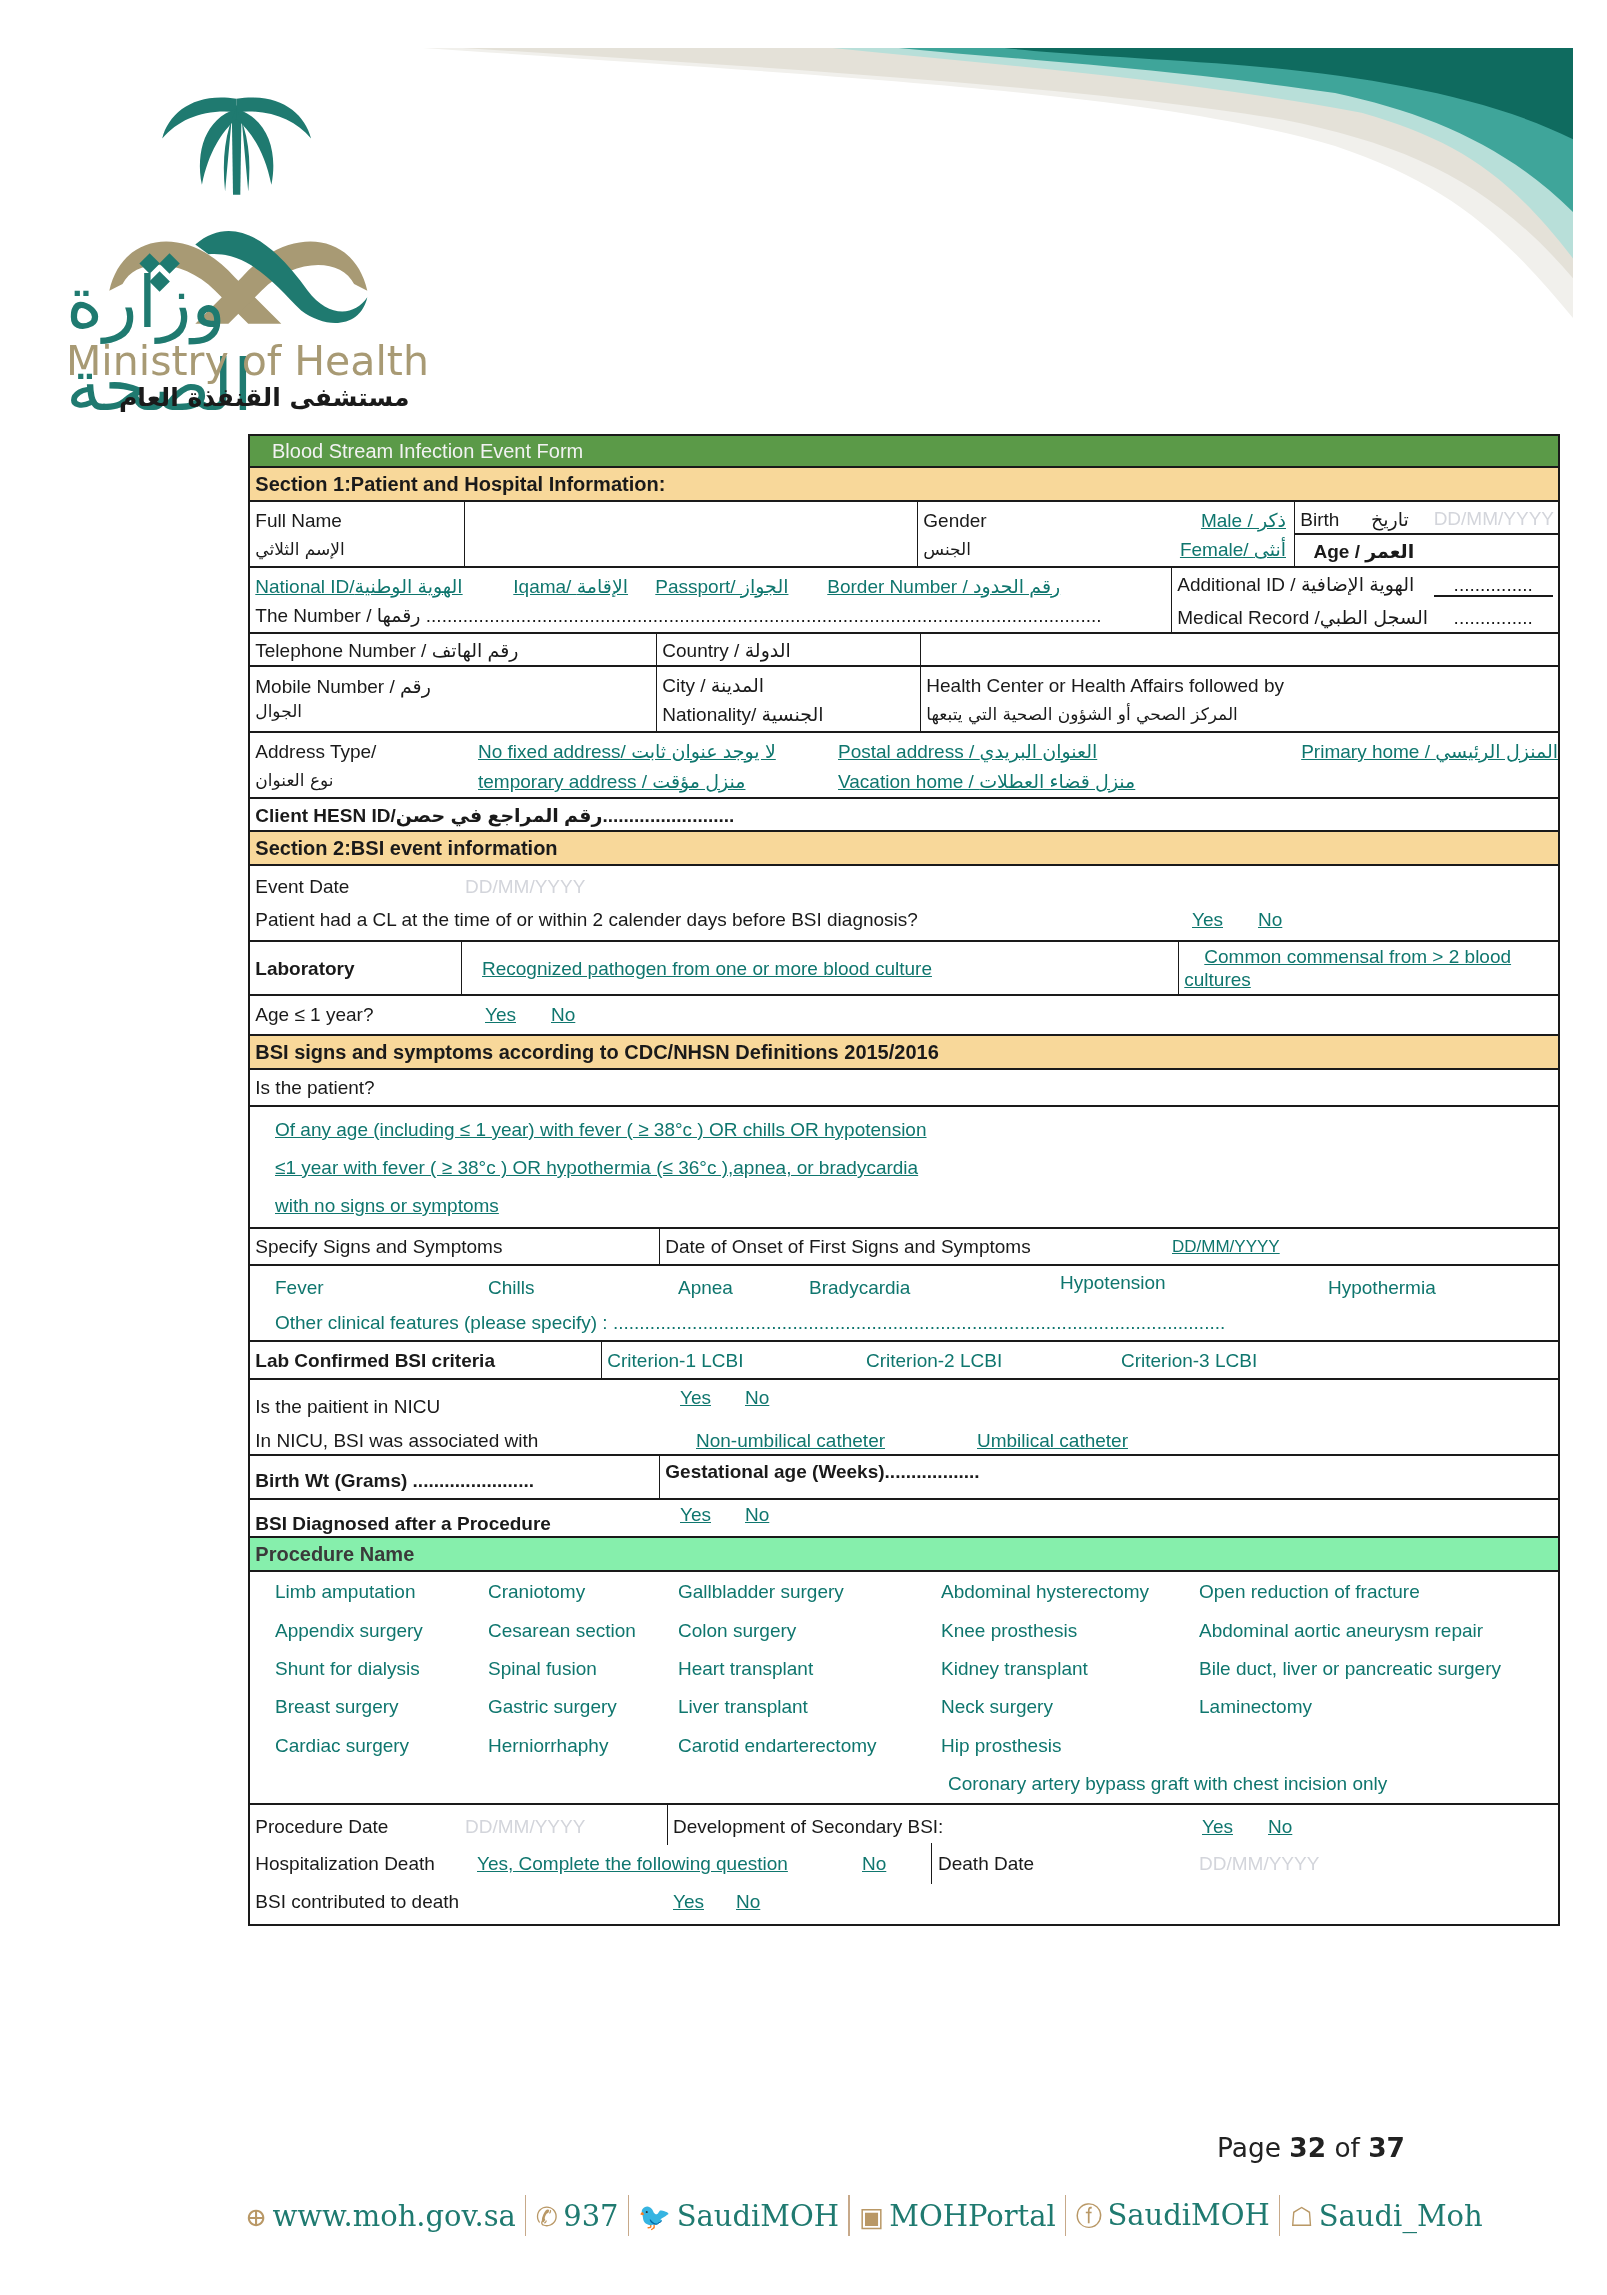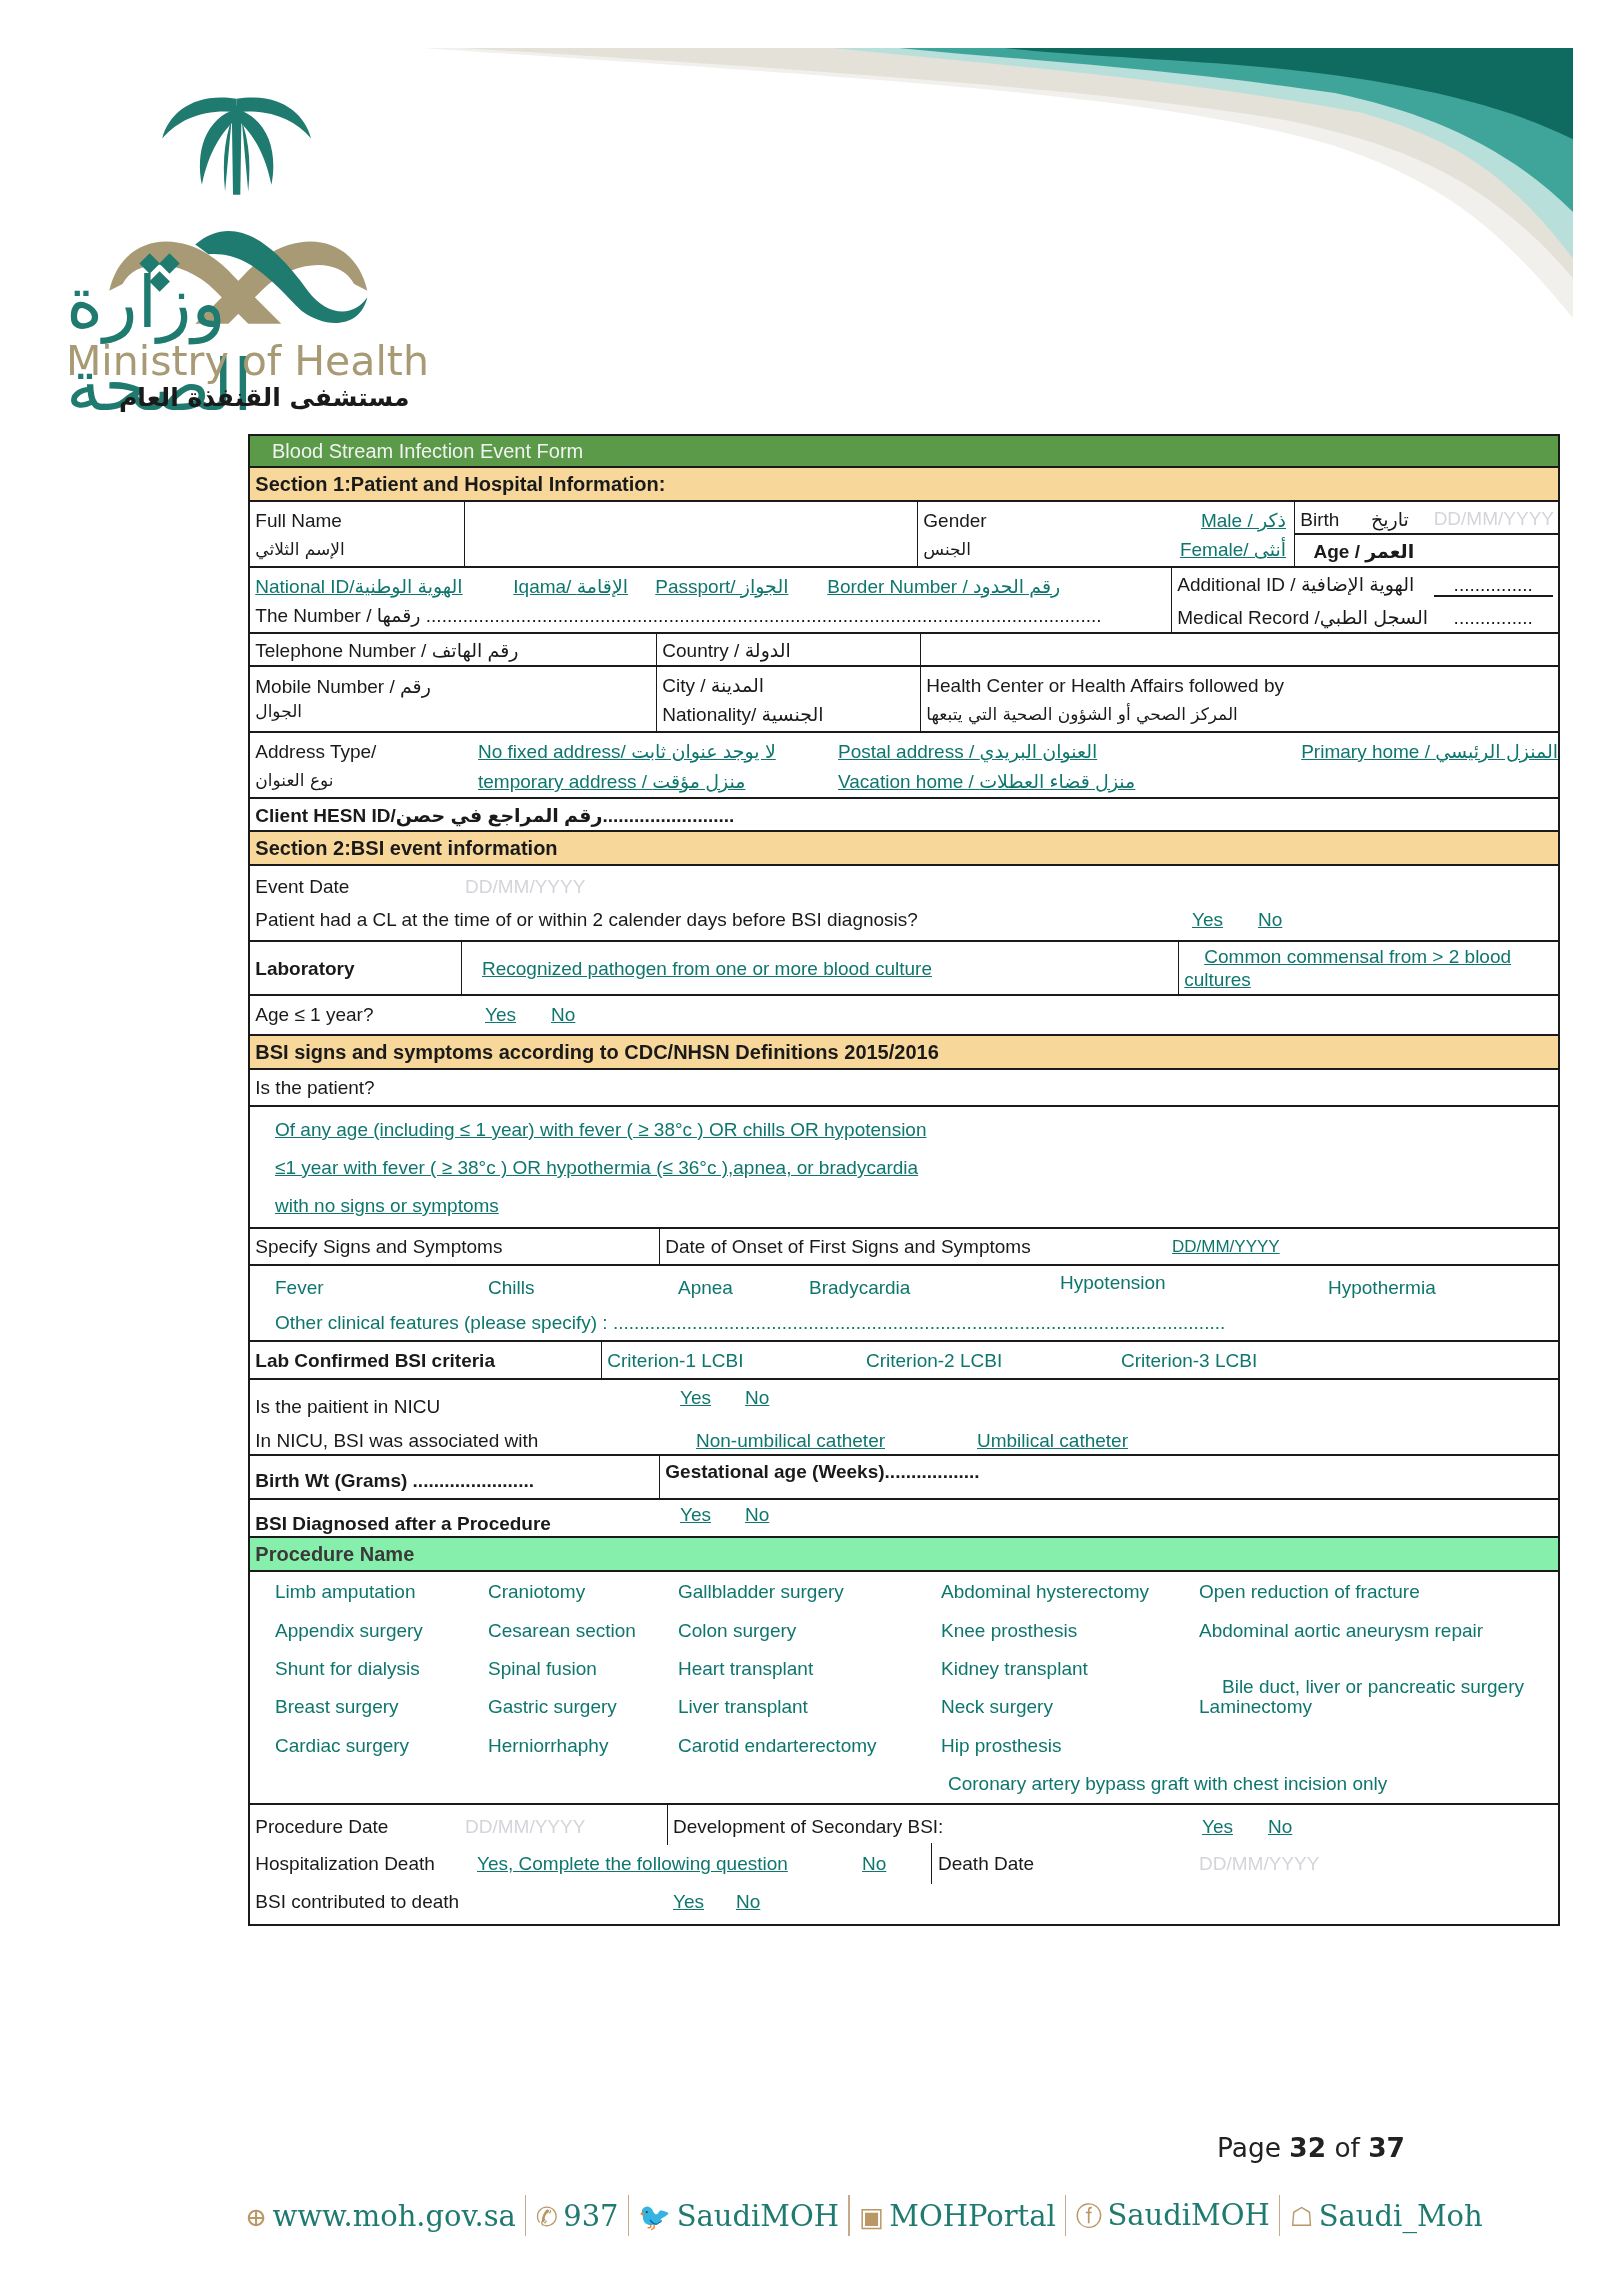--- a/index.html
+++ b/index.html
@@ -272,21 +272,21 @@
         <span class="abs" style="left: 949px; top: 5.3px;">Open reduction of fracture</span>
         <span class="abs" style="left: 25px; top: 44px;">Appendix surgery</span>
         <span class="abs" style="left: 238px; top: 44px;">Cesarean section</span>
         <span class="abs" style="left: 428px; top: 44px;">Colon surgery</span>
         <span class="abs" style="left: 691px; top: 44px;">Knee prosthesis</span>
         <span class="abs" style="left: 949px; top: 44px;">Abdominal aortic aneurysm repair</span>
         <span class="abs" style="left: 25px; top: 82px;">Shunt for dialysis</span>
         <span class="abs" style="left: 238px; top: 82px;">Spinal fusion</span>
         <span class="abs" style="left: 428px; top: 82px;">Heart transplant</span>
         <span class="abs" style="left: 691px; top: 82px;">Kidney transplant</span>
-        <span class="abs" style="left: 972px; top: 82px; margin-top: 18px;">Bile duct, liver or pancreatic surgery</span>
+        <span class="abs" style="left: 949px; top: 82px;">Bile duct, liver or pancreatic surgery</span>
         <span class="abs" style="left: 25px; top: 120px;">Breast surgery</span>
         <span class="abs" style="left: 238px; top: 120px;">Gastric surgery</span>
         <span class="abs" style="left: 428px; top: 120px;">Liver transplant</span>
         <span class="abs" style="left: 691px; top: 120px;">Neck surgery</span>
         <span class="abs" style="left: 949px; top: 120px;">Laminectomy</span>
         <span class="abs" style="left: 25px; top: 159px;">Cardiac surgery</span>
         <span class="abs" style="left: 238px; top: 159px;">Herniorrhaphy</span>
         <span class="abs" style="left: 428px; top: 159px;">Carotid endarterectomy</span>
         <span class="abs" style="left: 691px; top: 159px;">Hip prosthesis</span>
         <span class="abs" style="left: 698px; top: 197px;">Coronary artery bypass graft with chest incision only</span>

